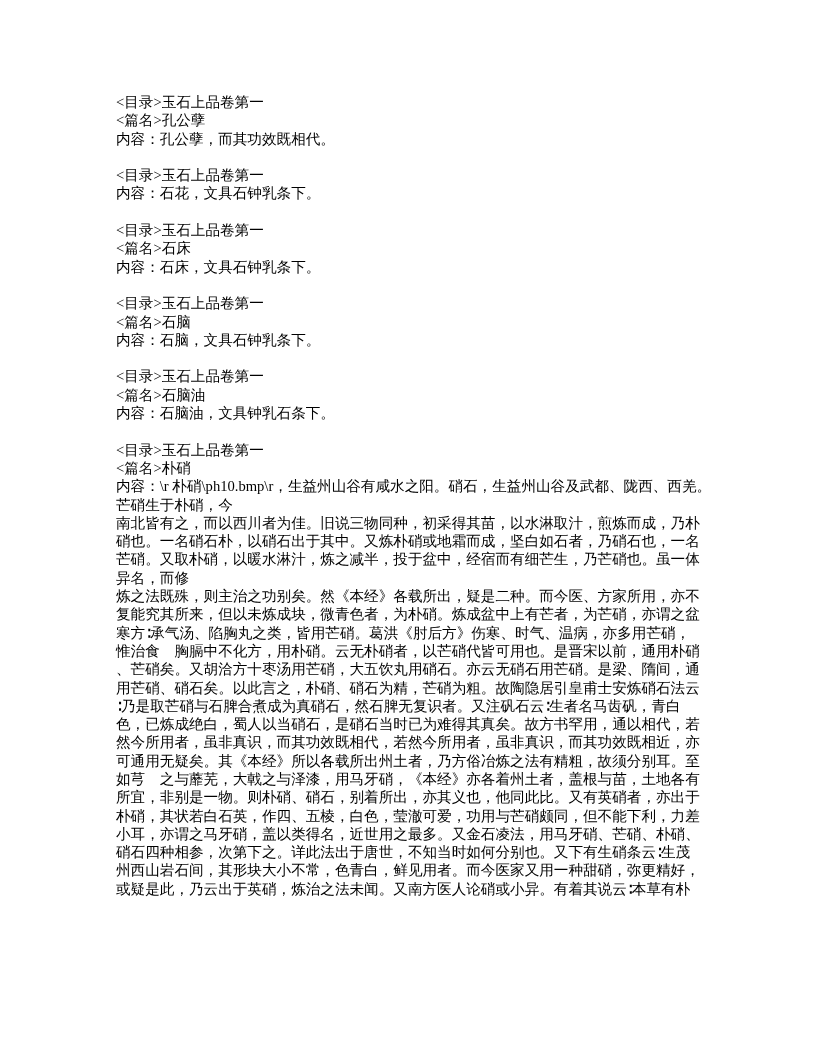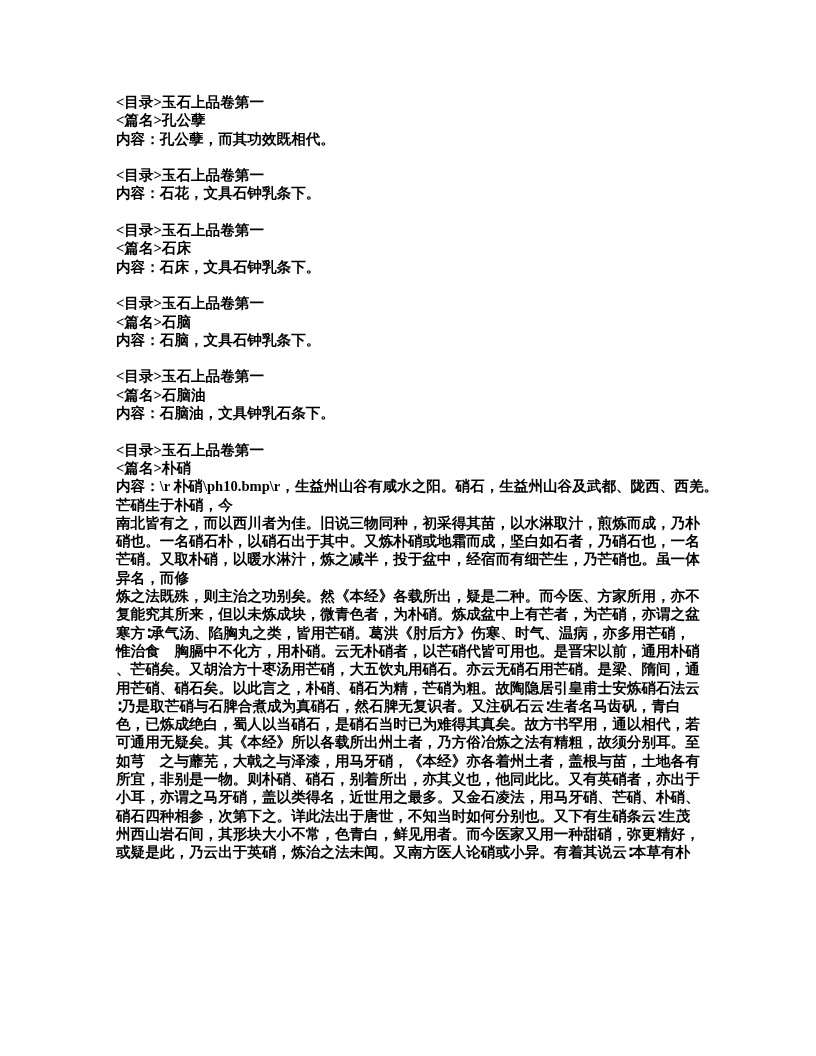--- a/index.html
+++ b/index.html
@@ -20,21 +20,20 @@
     left: 116px;
     top: 93px;
     width: 600px;
     color: #000000;
     font-family: "Liberation Serif", "DejaVu Serif", serif;
     font-size: 14.6px;
     line-height: 18.3px;
   }
   .entry-section {
     margin-bottom: 18.3px; 
-    font-weight: bold;
   }
   .text-line {
     white-space: pre;
     height: 18.3px;
   }
 </style>
 </head>
 <body>
 
 <div class="page">
@@ -73,22 +72,24 @@
         <div class="text-line">芒硝。又取朴硝，以暖水淋汁，炼之减半，投于盆中，经宿而有细芒生，乃芒硝也。虽一体</div>
         <div class="text-line">异名，而修</div>
         <div class="text-line">炼之法既殊，则主治之功别矣。然《本经》各载所出，疑是二种。而今医、方家所用，亦不</div>
         <div class="text-line">复能究其所来，但以未炼成块，微青色者，为朴硝。炼成盆中上有芒者，为芒硝，亦谓之盆</div>
         <div class="text-line">寒方∶承气汤、陷胸丸之类，皆用芒硝。葛洪《肘后方》伤寒、时气、温病，亦多用芒硝，</div>
         <div class="text-line">惟治食　胸膈中不化方，用朴硝。云无朴硝者，以芒硝代皆可用也。是晋宋以前，通用朴硝</div>
         <div class="text-line">、芒硝矣。又胡洽方十枣汤用芒硝，大五饮丸用硝石。亦云无硝石用芒硝。是梁、隋间，通</div>
         <div class="text-line">用芒硝、硝石矣。以此言之，朴硝、硝石为精，芒硝为粗。故陶隐居引皇甫士安炼硝石法云</div>
         <div class="text-line">∶乃是取芒硝与石脾合煮成为真硝石，然石脾无复识者。又注矾石云∶生者名马齿矾，青白</div>
         <div class="text-line">色，已炼成绝白，蜀人以当硝石，是硝石当时已为难得其真矣。故方书罕用，通以相代，若</div>
+        <div class="text-line">然今所用者，虽非真识，而其功效既相代，若然今所用者，虽非真识，而其功效既相近，亦</div>
         <div class="text-line">可通用无疑矣。其《本经》所以各载所出州土者，乃方俗冶炼之法有精粗，故须分别耳。至</div>
         <div class="text-line">如芎　之与蘼芜，大戟之与泽漆，用马牙硝，《本经》亦各着州土者，盖根与苗，土地各有</div>
         <div class="text-line">所宜，非别是一物。则朴硝、硝石，别着所出，亦其义也，他同此比。又有英硝者，亦出于</div>
+        <div class="text-line">朴硝，其状若白石英，作四、五棱，白色，莹澈可爱，功用与芒硝颇同，但不能下利，力差</div>
         <div class="text-line">小耳，亦谓之马牙硝，盖以类得名，近世用之最多。又金石凌法，用马牙硝、芒硝、朴硝、</div>
         <div class="text-line">硝石四种相参，次第下之。详此法出于唐世，不知当时如何分别也。又下有生硝条云∶生茂</div>
         <div class="text-line">州西山岩石间，其形块大小不常，色青白，鲜见用者。而今医家又用一种甜硝，弥更精好，</div>
         <div class="text-line">或疑是此，乃云出于英硝，炼治之法未闻。又南方医人论硝或小异。有着其说云∶本草有朴</div>
       </div>
     </div>
 </div>
 
 </body></html>

